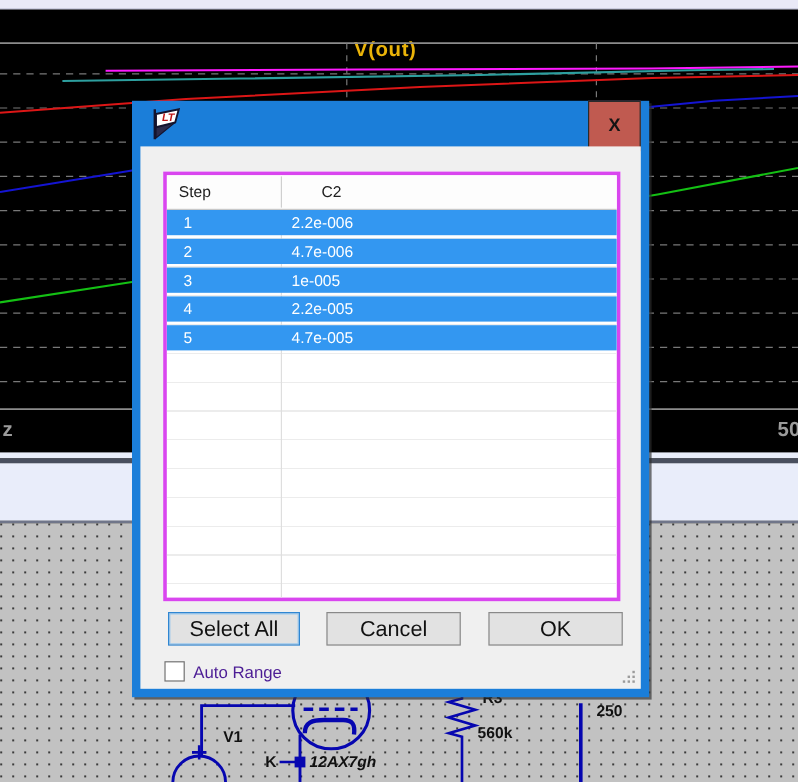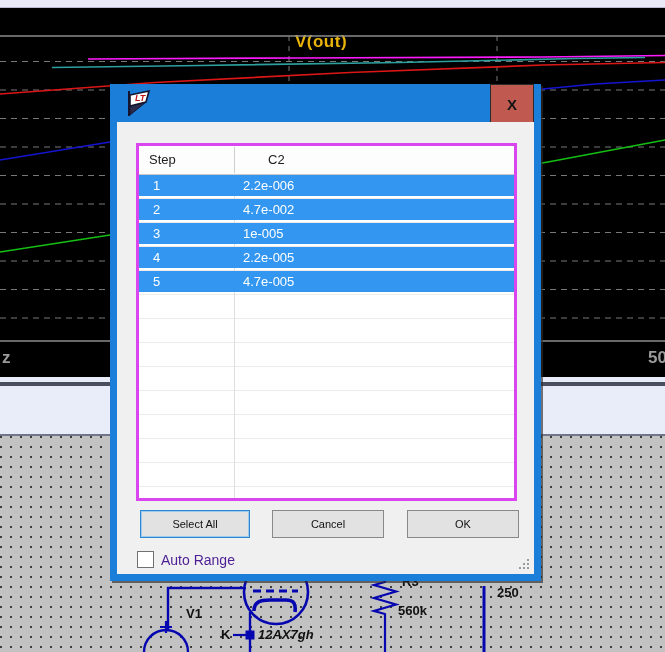--- a/index.html
+++ b/index.html
@@ -50,21 +50,21 @@
   #list-content{position:relative;height:334px;
      background:repeating-linear-gradient(to bottom,transparent 0,transparent 23px,#ececec 23px,#ececec 24px);}
   #content-divider{position:absolute;left:95px;top:0;width:1px;height:100%;background:#dedede;}
   .lrow{position:relative;height:21px;margin-bottom:3px;background:#3397f1;color:#fff;
         font-size:13px;line-height:21px;cursor:default;}
   .lrow .c-step{position:absolute;left:14px;}
   .lrow .c-val{position:absolute;left:104px;}
 
   
   .dlg-btn{position:absolute;height:28px;background:#e2e2e2;border:1px solid #898989;
-           box-sizing:border-box;font-size:11px;color:#111;text-align:center;
+           box-sizing:border-box;font-size:18px;color:#111;text-align:center;
            line-height:26px;cursor:pointer;}
   #btn-select-all{left:23px;top:388px;width:110px;border:1px solid #2f86d2;
                   box-shadow:0 0 0 1px #9cc9ee inset;}
   #btn-cancel{left:155px;top:388px;width:112px;}
   #btn-ok{left:290px;top:388px;width:112px;}
 
   
   #auto-range-box{left:20px;top:429px;width:17px;height:17px;background:#fff;
                   border:1px solid #707070;box-sizing:border-box;cursor:pointer;}
   #auto-range-label{left:44px;top:430px;font-size:14px;color:#4c1d95;}
@@ -168,21 +168,21 @@
         <span id="hdr-c2" class="hdr-cell">C2</span>
       </div>
       <div id="list-content">
         <div id="content-divider"></div>
         <div class="lrow">
           <span class="c-step">1</span>
           <span class="c-val">2.2e-006</span>
         </div>
         <div class="lrow">
           <span class="c-step">2</span>
-          <span class="c-val">4.7e-002</span>
+          <span class="c-val">4.7e-006</span>
         </div>
         <div class="lrow">
           <span class="c-step">3</span>
           <span class="c-val">1e-005</span>
         </div>
         <div class="lrow">
           <span class="c-step">4</span>
           <span class="c-val">2.2e-005</span>
         </div>
         <div class="lrow">

